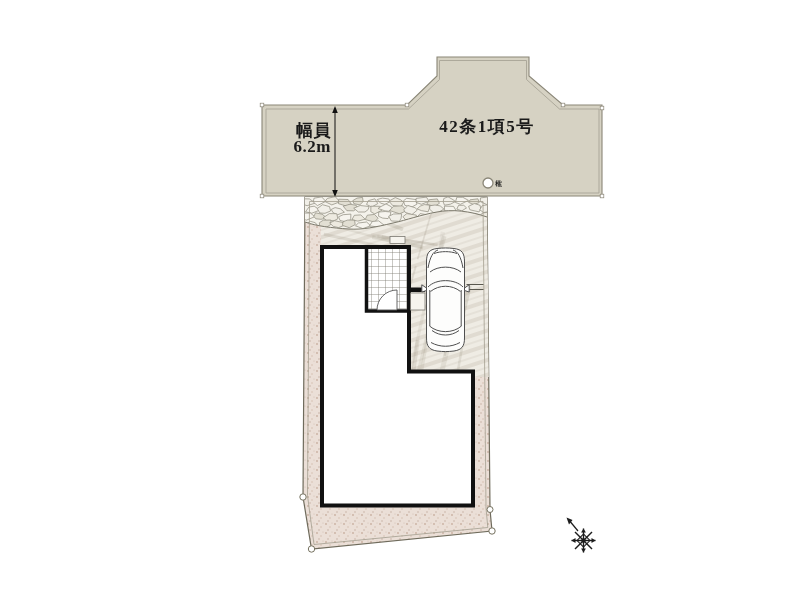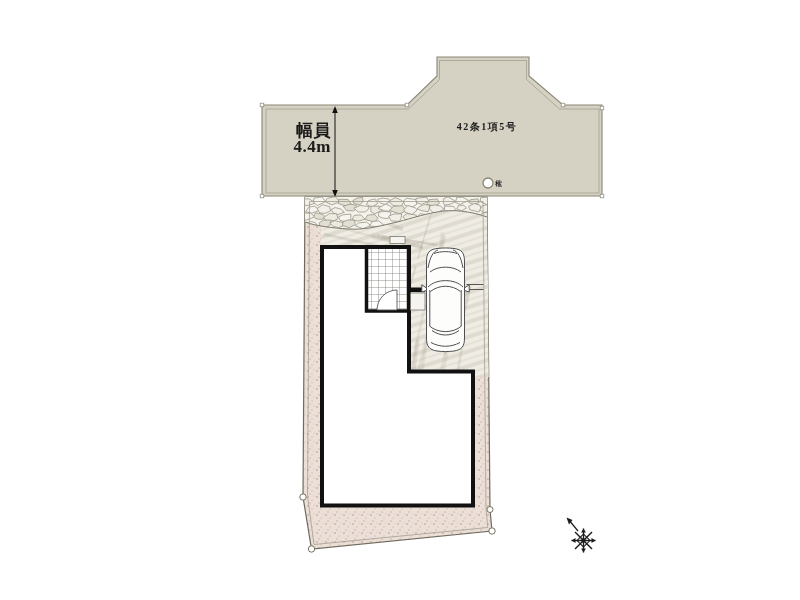--- a/index.html
+++ b/index.html
@@ -26,21 +26,21 @@
   .marker{fill:#ffffff;stroke:#75715f;stroke-width:1;}
   .step{fill:#f6f4ee;stroke:#7a7870;stroke-width:0.8;}
   .dim{stroke:#111;stroke-width:1;}
   .dimhead{fill:#111;}
   .divider{stroke:#5a584e;stroke-width:1;}
   .compass line{stroke:#1c1c1c;stroke-width:1.4;}
   .compass .hub{fill:#1c1c1c;}
   .compass .ring{fill:none;stroke:#1c1c1c;stroke-width:1;}
   .north{stroke:#1c1c1c;stroke-width:1.2;}
   .road-label{position:absolute;left:404px;top:119px;width:166px;text-align:center;
-      font-weight:bold;font-size:10px;line-height:15.5px;letter-spacing:1.5px;color:var(--text);}
+      font-weight:bold;font-size:17px;line-height:15.5px;letter-spacing:1.5px;color:var(--text);}
   .width-label{position:absolute;left:291px;top:123px;width:40px;text-align:right;
       font-weight:bold;font-size:17px;line-height:15.5px;letter-spacing:0.5px;color:var(--text);}
   .pole-label{position:absolute;left:494px;top:174px;writing-mode:vertical-rl;
       font-size:7px;line-height:7px;color:#111;}
 </style>
 </head>
 <body>
 
 <div class="canvas">
 
@@ -235,16 +235,16 @@
         <polygon fill="#1c1c1c" points="566.5,517.5 572.5,520 569,524.5"></polygon>
       </g>
     </g>
   </svg>
 
   <div class="road-label">
     <div>42条1項5号</div>
   </div>
   <div class="width-label">
     <div>幅員</div>
-    <div>4.4m</div>
+    <div>6.2m</div>
   </div>
   <div class="pole-label">電柱</div>
 </div>
 
 </body></html>

